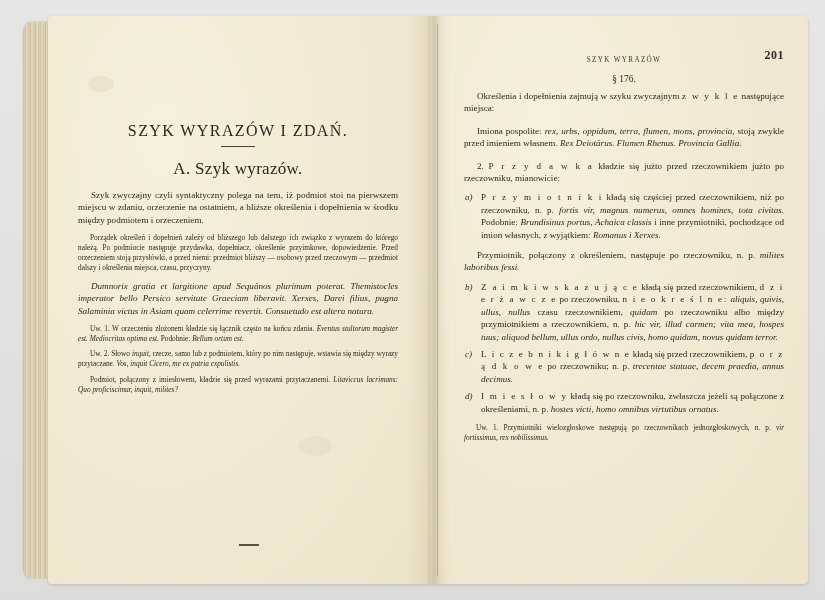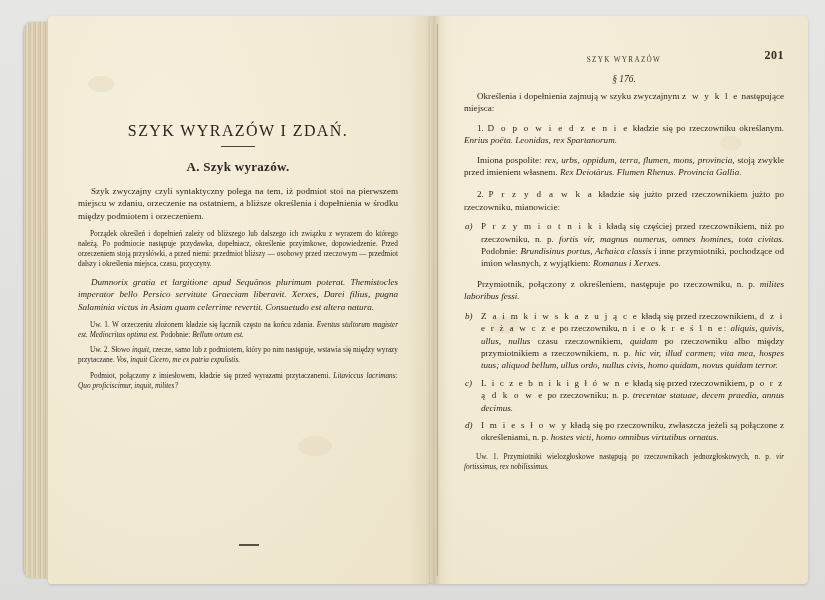--- a/index.html
+++ b/index.html
@@ -148,31 +148,30 @@
     margin: 0 0 6px 0;
     color: #2a261d;
   }
   .rule {
     width: 34px;
     height: 1px;
     background: #4a4335;
     margin: 0 auto 12px auto;
   }
   h2.sub-title {
-    font-size: 13px;
-    font-weight: bold;
+    font-size: 17px;
+    font-weight: normal;
     text-align: center;
     margin: 0 0 10px 0;
     letter-spacing: .3px;
   }
   .para-num {
     font-size: 9.4px;
     text-align: center;
     margin: 0 0 6px 0;
-    font-style: italic;
   }
 
   p {
     margin: 0 0 4px 0;
     text-align: justify;
     text-justify: inter-word;
     font-size: 9.1px;
     line-height: 12.4px;
     text-indent: 13px;
     hyphens: manual;
@@ -294,26 +293,20 @@
       <div style="height:16px"></div>
       <div class="runhead">SZYK WYRAZÓW</div>
       <div class="folio">201</div>
 
       <div style="height:8px"></div>
       <div class="para-num">§ 176.</div>
 
       <p>Określenia i dopełnienia zajmują w szyku zwyczajnym <span class="sp">z w y k l e</span> następujące miejsca:</p>
 
       <div class="gap-sm"></div>
-      <p>
-        <span>1.</span>
-        <span class="sp">D o p o w i e d z e n i e</span>
-        <span>kładzie się po rzeczowniku określanym.</span>
-        <i>Enrius poëta. Leonidas, rex Spartanorum.</i>
-      </p>
 
       <div class="gap-sm"></div>
       <p>
         <span>Imiona pospolite:</span>
         <i>rex, urbs, oppidum, terra, flumen, mons, provincia,</i>
         <span>stoją zwykle przed imieniem własnem.</span>
         <i>Rex Deiotărus. Flumen Rhenus. Provincia Gallia.</i>
       </p>
 
       <div class="gap-sm"></div>

